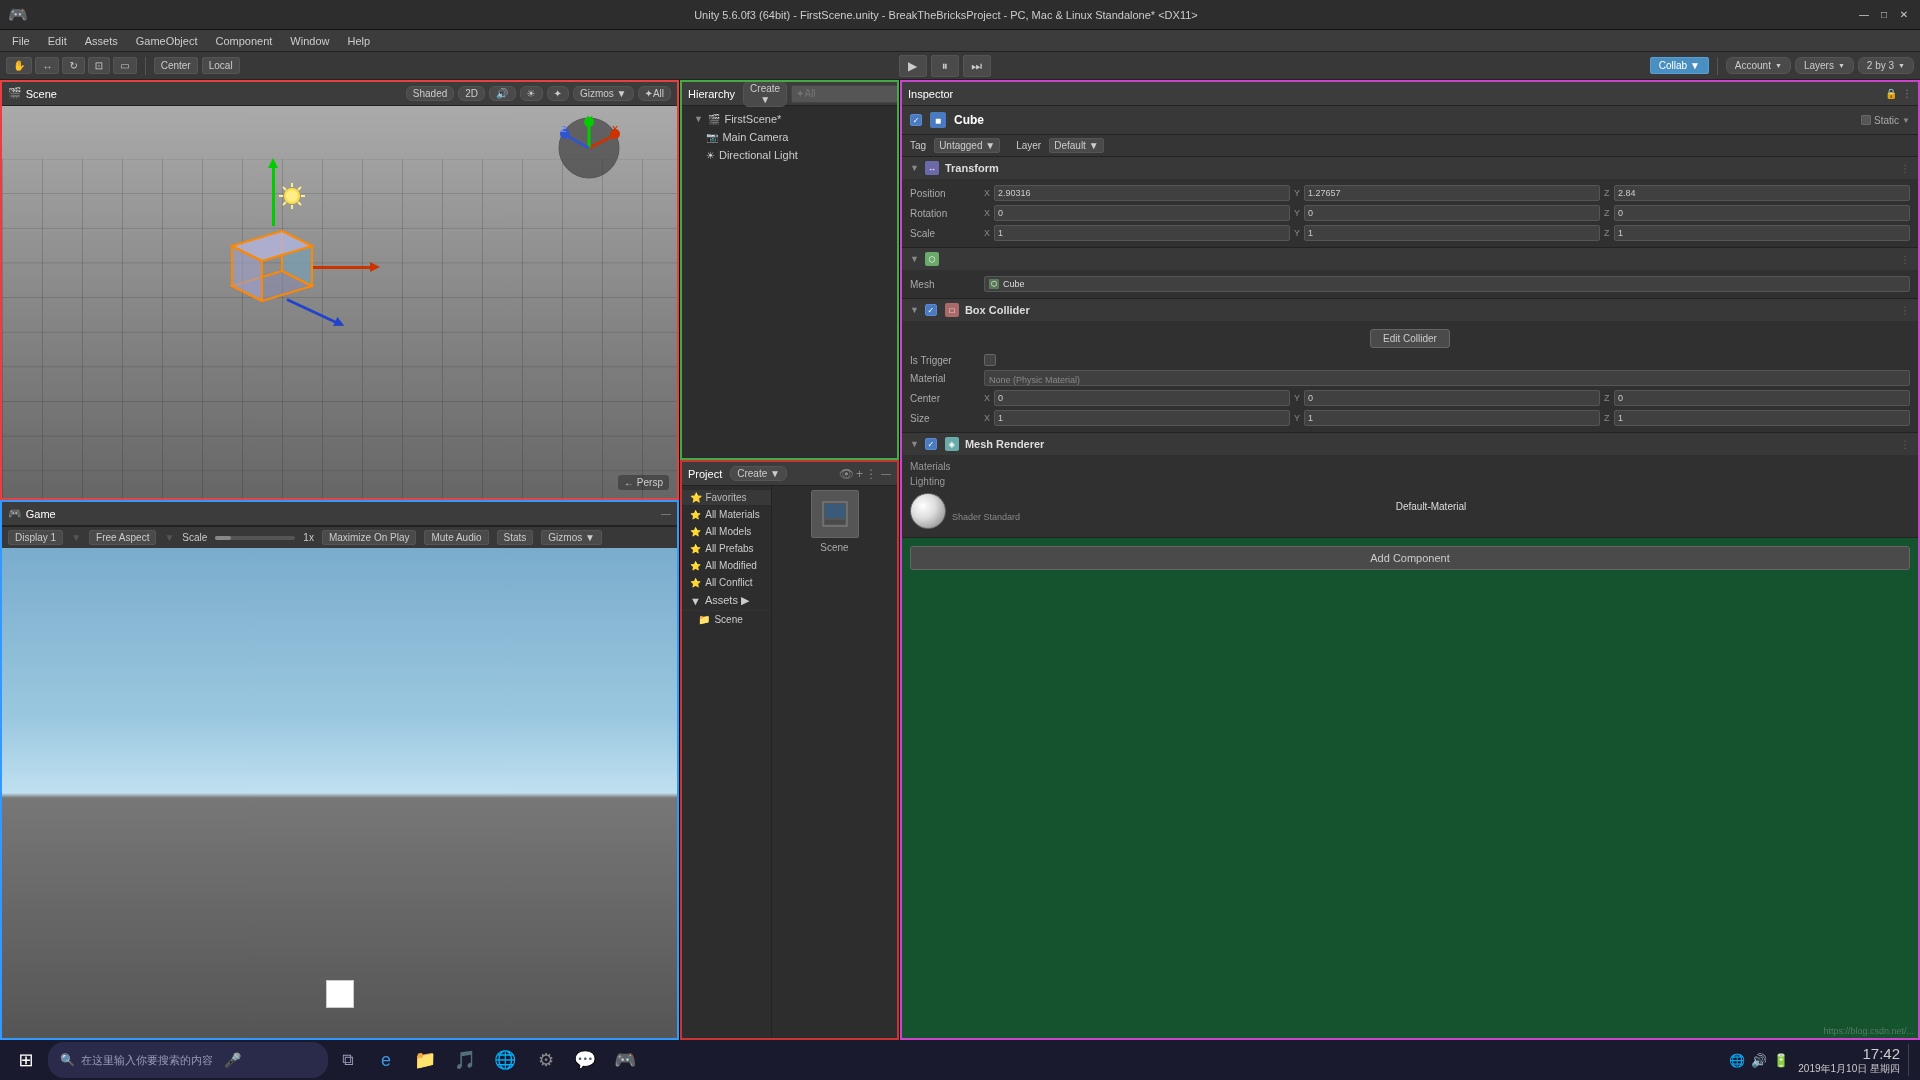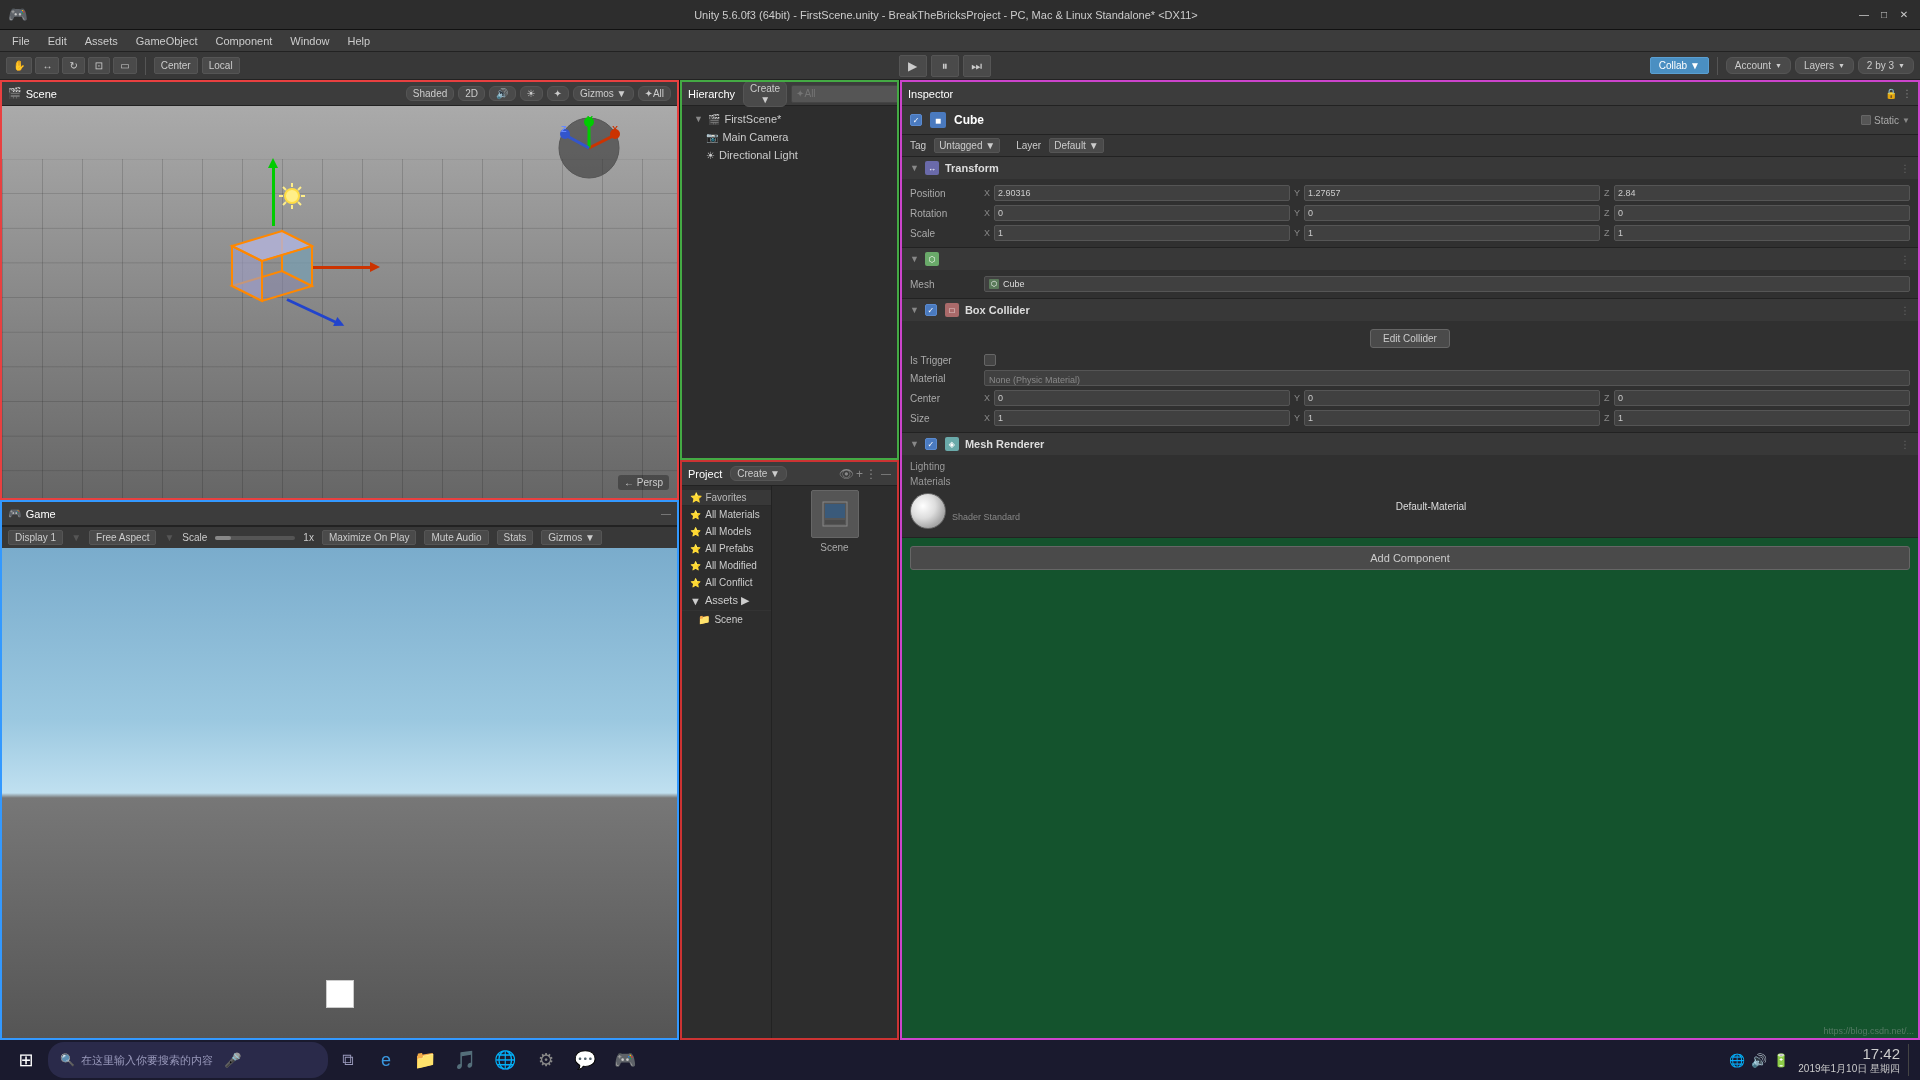--- a/index.html
+++ b/index.html
@@ -1242,22 +1242,22 @@
 
       <div class="component-section section-renderer">
         <div class="component-header">
           <span style="font-size:9px; color:#888;">▼</span>
           <div class="checkbox-checked" style="margin-right:2px;">✓</div>
           <div class="component-icon mesh-renderer-icon">◈</div>
           <span class="component-name">Mesh Renderer</span>
           <span style="font-size:10px; color:#666; cursor:pointer; margin-left:auto;">⋮</span>
         </div>
         <div class="component-content">
+          <div class="sub-section-label">Materials</div>
           <div class="sub-section-label">Lighting</div>
-          <div class="sub-section-label">Materials</div>
           <div class="material-item">
             <div class="material-sphere"></div>
             <div class="material-info">
               <div class="material-name">Default-Material</div>
               <div class="material-shader">
                 <span>Shader</span>
                 <span>Standard</span>
               </div>
             </div>
           </div>

